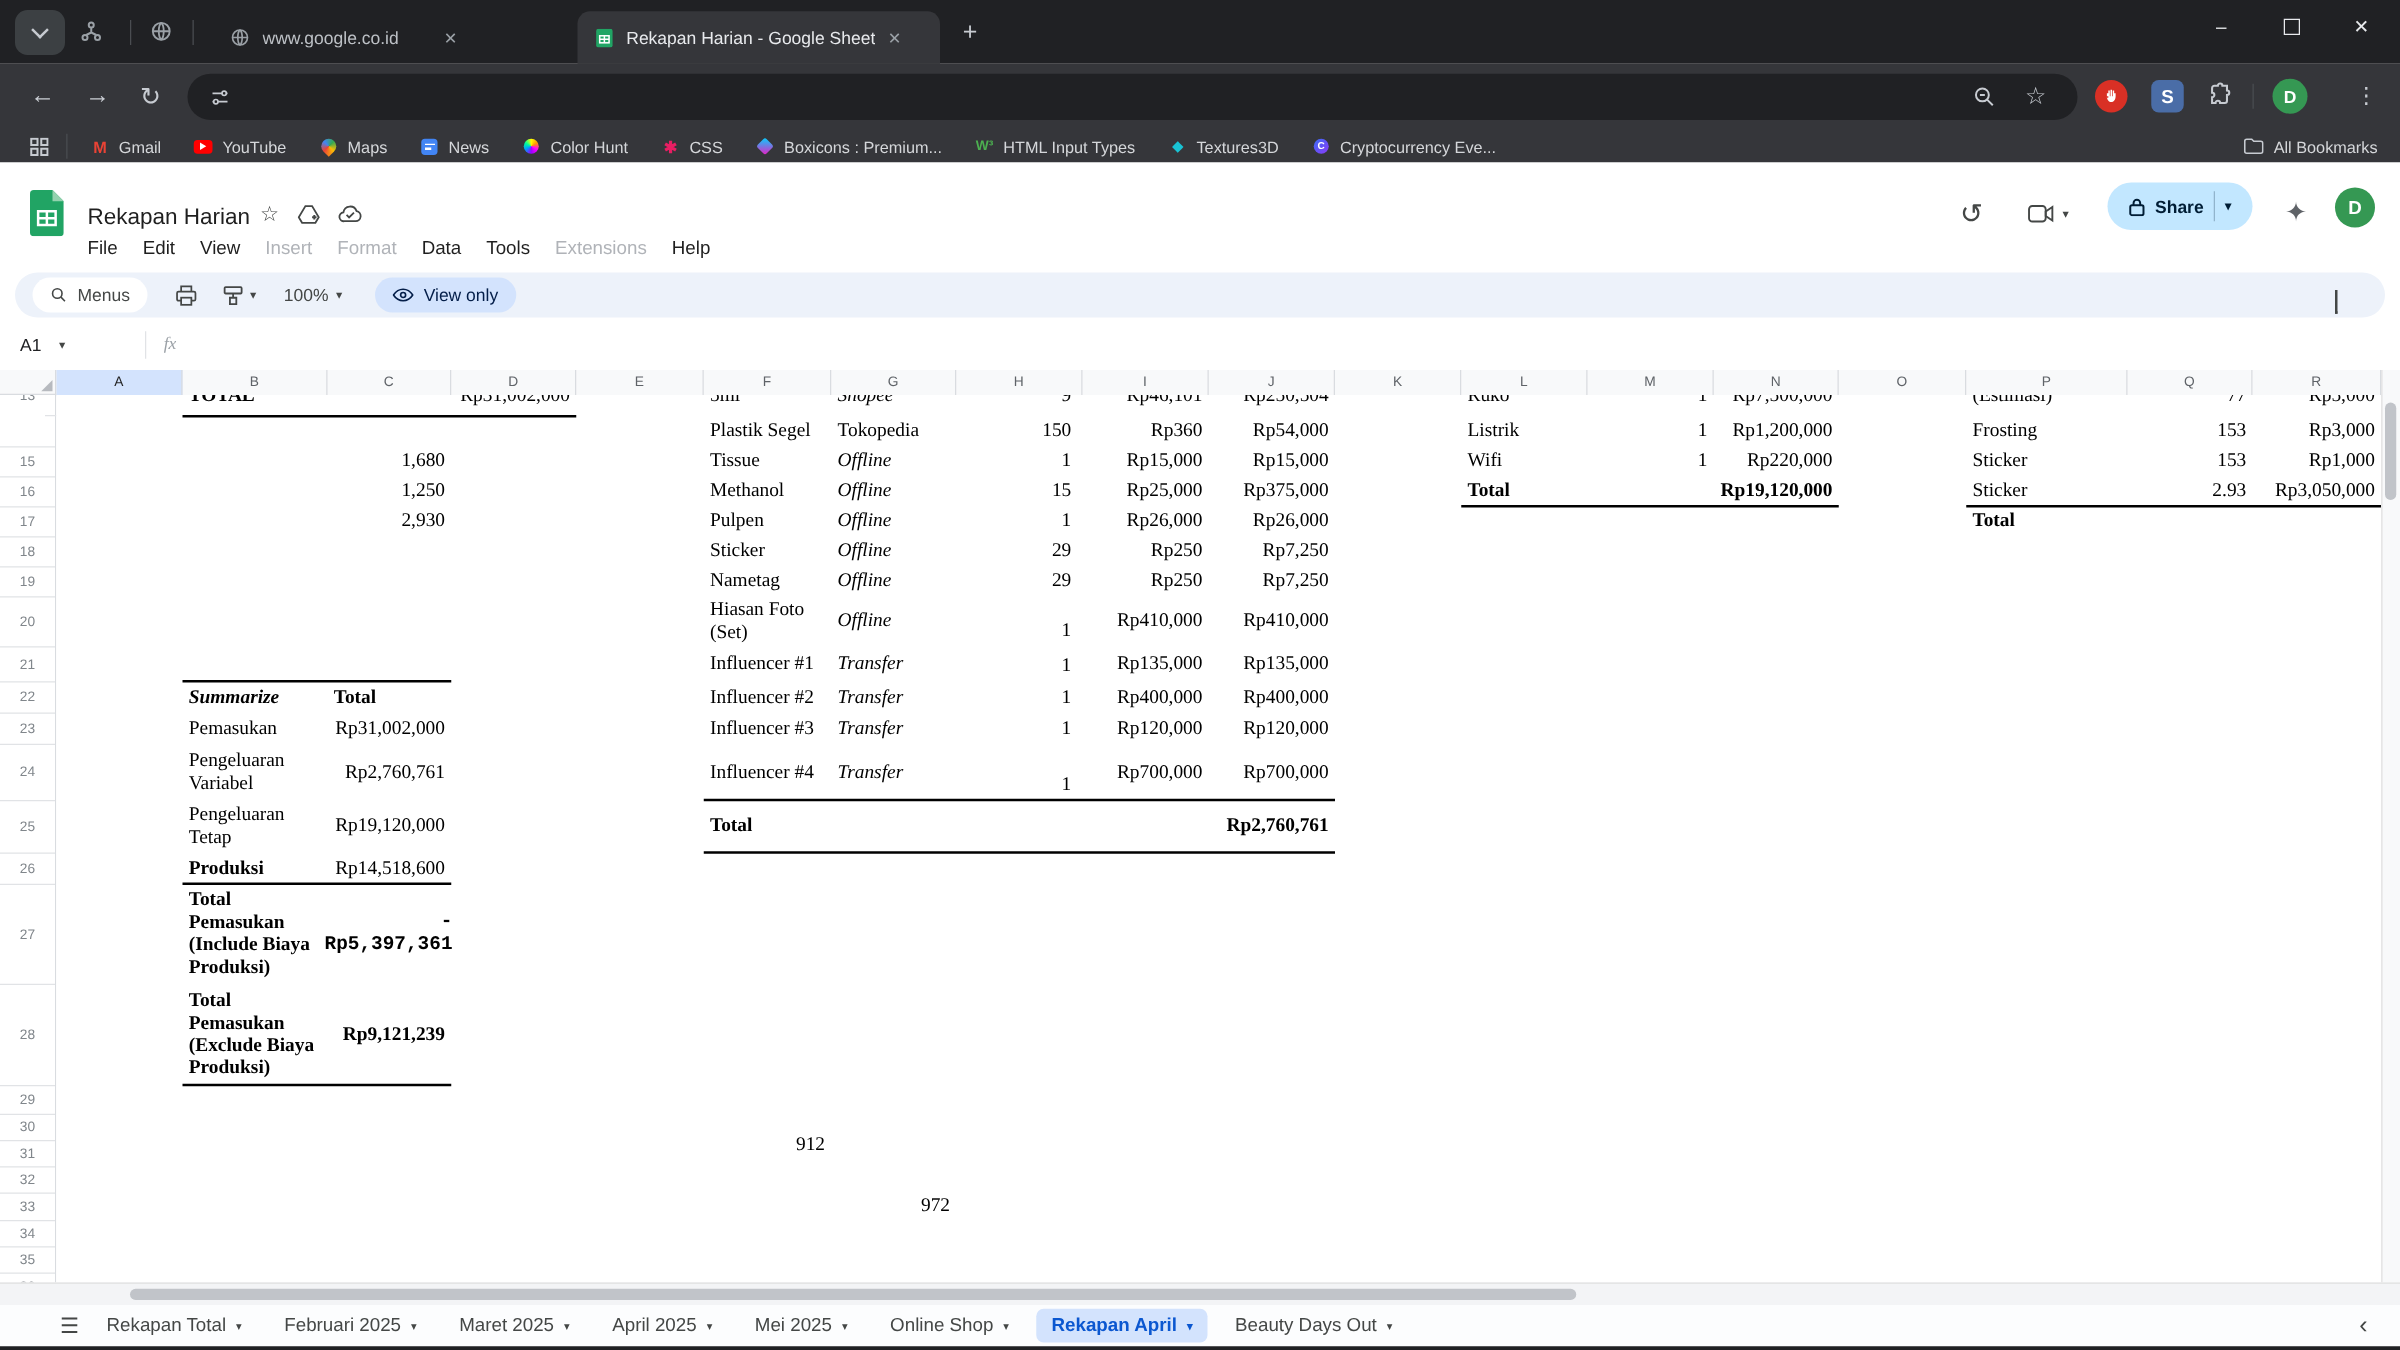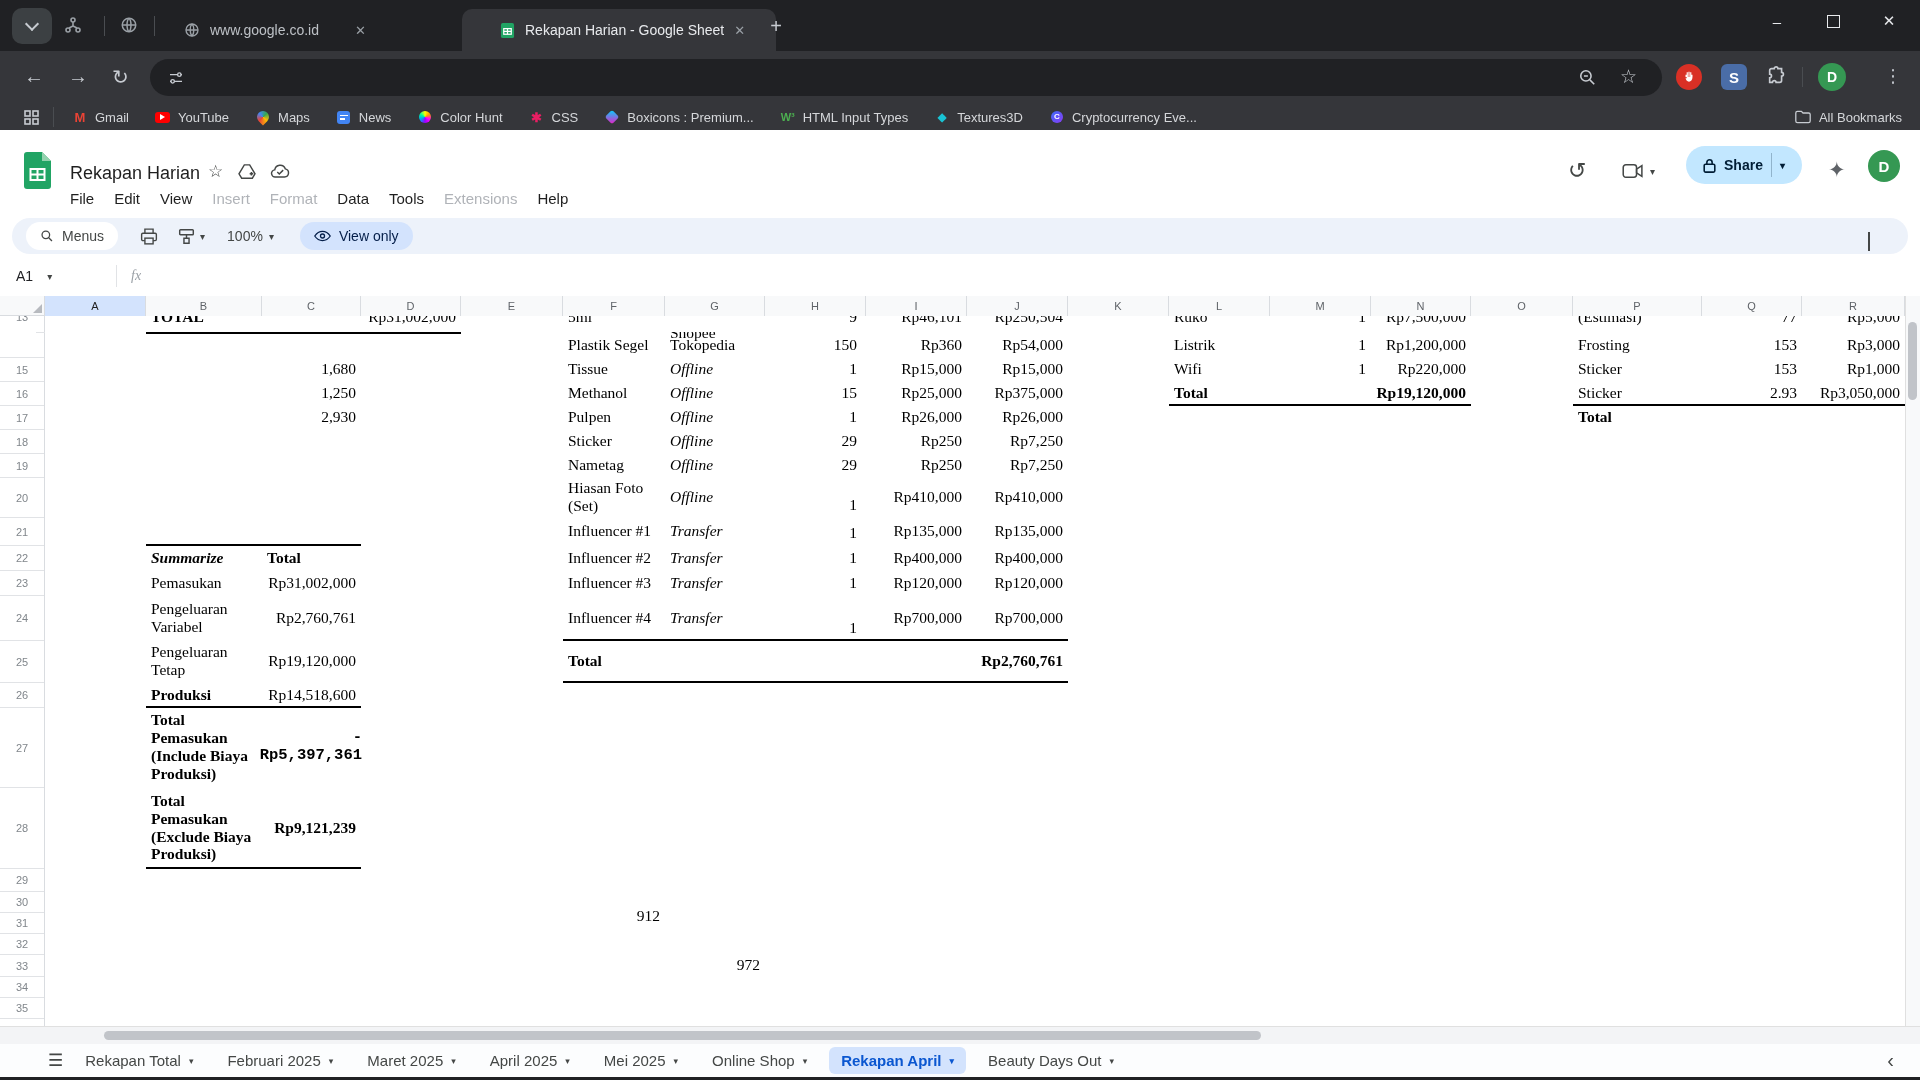--- a/index.html
+++ b/index.html
@@ -9,21 +9,21 @@
   #tabstrip{left:0;top:0;width:1920px;height:51px;background:#202124;}
   .frame-btn{display:flex;align-items:center;justify-content:center;color:#c7cbd1;}
   #tab-search-btn{left:12px;top:8px;width:40px;height:36px;background:#3c4043;border-radius:10px;}
   .chev{width:8px;height:8px;border-right:2px solid currentColor;border-bottom:2px solid currentColor;transform:rotate(45deg);margin-top:-4px;}
   .chev-up{transform:rotate(-135deg);margin-top:4px;}
   .strip-icon{color:#9aa0a6;}
   .vsep{width:1px;height:20px;background:#4a4d51;}
   .btab{display:flex;align-items:center;height:40px;top:10px;color:#bdc1c6;font-size:14px;}
   .btab .title{white-space:nowrap;overflow:hidden;text-overflow:ellipsis;}
   .btab .x{margin-left:10px;color:#9aa0a6;font-size:13px;cursor:pointer;}
-  #tab-active{background:#35363a;border-radius:10px 10px 0 0;top:9px;height:42px;color:#e8eaed;padding-left:24px;}
+  #tab-active{background:#35363a;border-radius:10px 10px 0 0;top:9px;height:42px;color:#e8eaed;}
   .win-ctl{top:0;width:46px;height:42px;color:#e8eaed;font-size:15px;}
   .maxbox{width:11px;height:11px;border:1.5px solid #e8eaed;}
   
   #navbar{left:0;top:51px;width:1920px;height:53px;background:#35363a;}
   .nav-ic{color:#c7cbd1;font-size:20px;}
   #omnibox{left:150px;top:8px;width:1512px;height:37px;background:#202124;border-radius:19px;display:flex;align-items:center;color:#e8eaed;}
   #url-text{font-size:15px;color:#e8eaed;white-space:nowrap;}
   .ext-badge{border-radius:6px;display:flex;align-items:center;justify-content:center;font-weight:bold;}
   
   #bookmarksbar{left:0;top:104px;width:1920px;height:26px;background:#35363a;display:flex;align-items:center;}
@@ -416,21 +416,21 @@
   <div id="canvas" class="abs">
       <div class="cell b clip" style="left: 101px; top: 0px; width: 116px; height: 17px;">
         <span class="in">TOTAL</span>
       </div>
       <div class="cell ar clip" style="left: 316px; top: 0px; width: 100px; height: 17px;">
         <span class="in">Rp31,002,000</span>
       </div>
       <div class="cell clip" style="left: 518px; top: 0px; width: 102px; height: 17px;">
         <span class="in">5ml</span>
       </div>
-      <div class="cell clip" style="left: 620px; top: 16px; width: 100px; height: 17px;">
+      <div class="cell clip" style="left: 620px; top: 0px; width: 100px; height: 17px; font-style: italic;">
         <span class="in">Shopee</span>
       </div>
       <div class="cell ar clip" style="left: 720px; top: 0px; width: 101px; height: 17px; padding-right: 9px;">
         <span class="in">9</span>
       </div>
       <div class="cell ar clip" style="left: 821px; top: 0px; width: 101px; height: 17px;">
         <span class="in">Rp46,101</span>
       </div>
       <div class="cell ar clip" style="left: 922px; top: 0px; width: 101px; height: 17px;">
         <span class="in">Rp250,504</span>

